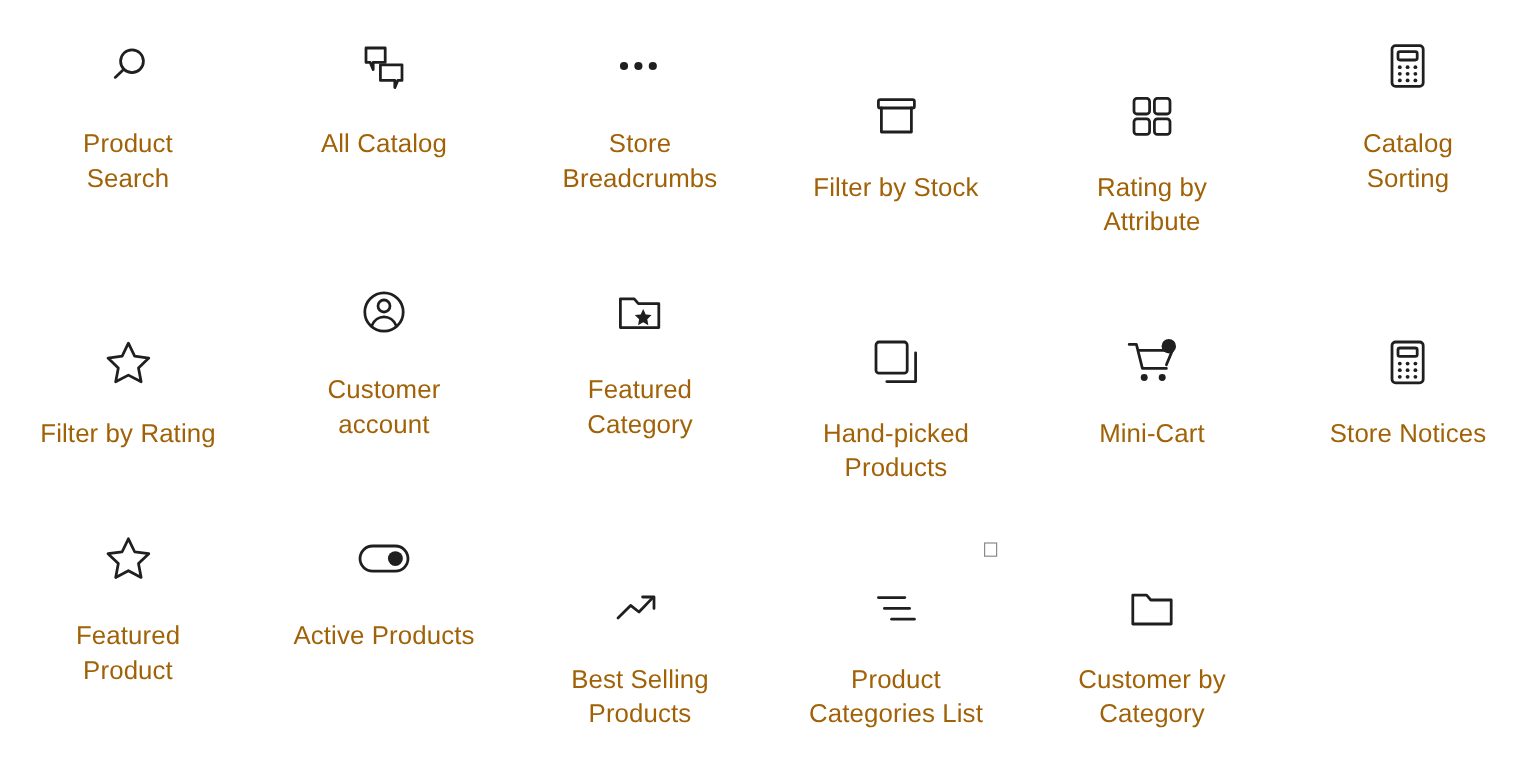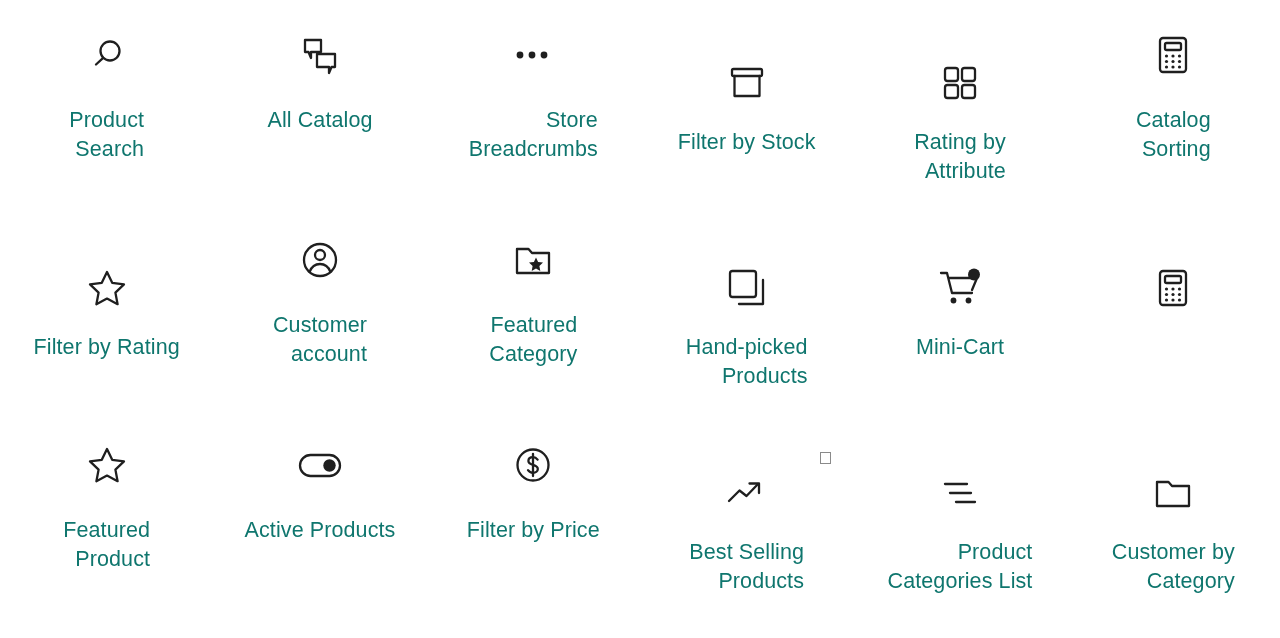--- a/index.html
+++ b/index.html
@@ -30,38 +30,38 @@
 
   .block-cell {
     display: flex;
     flex-direction: column;
     align-items: center;
     padding-top: 28px;
     box-sizing: border-box;
   }
 
   
-  .block-cell.lower { padding-top: 56px; }
+  .block-cell.lower { padding-top: 70px; }
 
   .block-icon {
     display: flex;
     align-items: center;
     justify-content: center;
     height: 54px;
     width: 54px;
     color: #1f1f1f;
   }
   .block-icon svg { display: block; overflow: visible; }
 
   .block-label {
     margin-top: 24px;
     font-size: 21.5px;
     line-height: 29px;
-    text-align: right;
-    color: #0f766e;
+    text-align: center;
+    color: #a16207;
     letter-spacing: 0.1px;
     max-width: 175px;
     white-space: pre-line;
   }
   .block-cell.lower .block-label { margin-top: 18px; }
 
   #missing-glyph-box {
     position: absolute;
     left: 820px;
     top: 452px;
@@ -210,48 +210,39 @@
             <circle cx="28.5" cy="23" r="1.6"></circle>
             <circle cx="15.5" cy="28.5" r="1.6"></circle>
             <circle cx="22" cy="28.5" r="1.6"></circle>
             <circle cx="28.5" cy="28.5" r="1.6"></circle>
             <circle cx="15.5" cy="34" r="1.6"></circle>
             <circle cx="22" cy="34" r="1.6"></circle>
             <circle cx="28.5" cy="34" r="1.6"></circle>
           </g>
         </svg>
       </div>
+      <div class="block-label">Store Notices</div>
     </div>
     <div class="block-cell">
       <div class="block-icon">
         <svg width="44" height="44" viewBox="0 0 44 44">
           <path d="M22 6 L27.2 16.8 L39 18.4 L30.4 26.6 L32.6 38.2 L22 32.6 L11.4 38.2 L13.6 26.6 L5 18.4 L16.8 16.8 Z" stroke="currentColor" fill="none" stroke-width="2.3" stroke-linecap="round" stroke-linejoin="round"></path>
         </svg>
       </div>
       <div class="block-label">Featured
 Product</div>
     </div>
     <div class="block-cell">
       <div class="block-icon">
         <svg width="48" height="44" viewBox="0 0 48 44">
           <rect x="4" y="12" width="40" height="21" rx="10.5" stroke="currentColor" fill="none" stroke-width="2.3" stroke-linecap="round" stroke-linejoin="round"></rect>
           <circle cx="33.5" cy="22.5" r="6.2" fill="currentColor"></circle>
         </svg>
       </div>
       <div class="block-label">Active Products</div>
-    </div>
-    <div class="block-cell">
-      <div class="block-icon">
-        <svg width="44" height="44" viewBox="0 0 44 44">
-          <circle cx="22" cy="22" r="15.5" stroke="currentColor" fill="none" stroke-width="2.3" stroke-linecap="round" stroke-linejoin="round"></circle>
-          <path d="M26.6 16.6 C25.2 14.8 23.6 14.2 22 14.2 C19.3 14.2 17.4 15.7 17.4 17.9 C17.4 22.9 26.8 20.8 26.8 25.9 C26.8 28.2 24.8 29.8 22 29.8 C20 29.8 18.2 29 17 27.2" stroke="currentColor" fill="none" stroke-width="2.3" stroke-linecap="round" stroke-linejoin="round"></path>
-          <line x1="22" y1="11" x2="22" y2="33" stroke="currentColor" fill="none" stroke-width="2.3" stroke-linecap="round" stroke-linejoin="round"></line>
-        </svg>
-      </div>
-      <div class="block-label">Filter by Price</div>
     </div>
     <div class="block-cell lower">
       <div class="block-icon">
         <svg width="46" height="40" viewBox="0 0 46 40">
           <path d="M5 28 L15.5 17.5 L22.5 23 L34 11" stroke="currentColor" fill="none" stroke-width="2.3" stroke-linecap="round" stroke-linejoin="round"></path>
           <path d="M25.5 10.5 H35 V20" stroke="currentColor" fill="none" stroke-width="2.3" stroke-linecap="round" stroke-linejoin="round"></path>
         </svg>
       </div>
       <div class="block-label">Best Selling
 Products</div>

